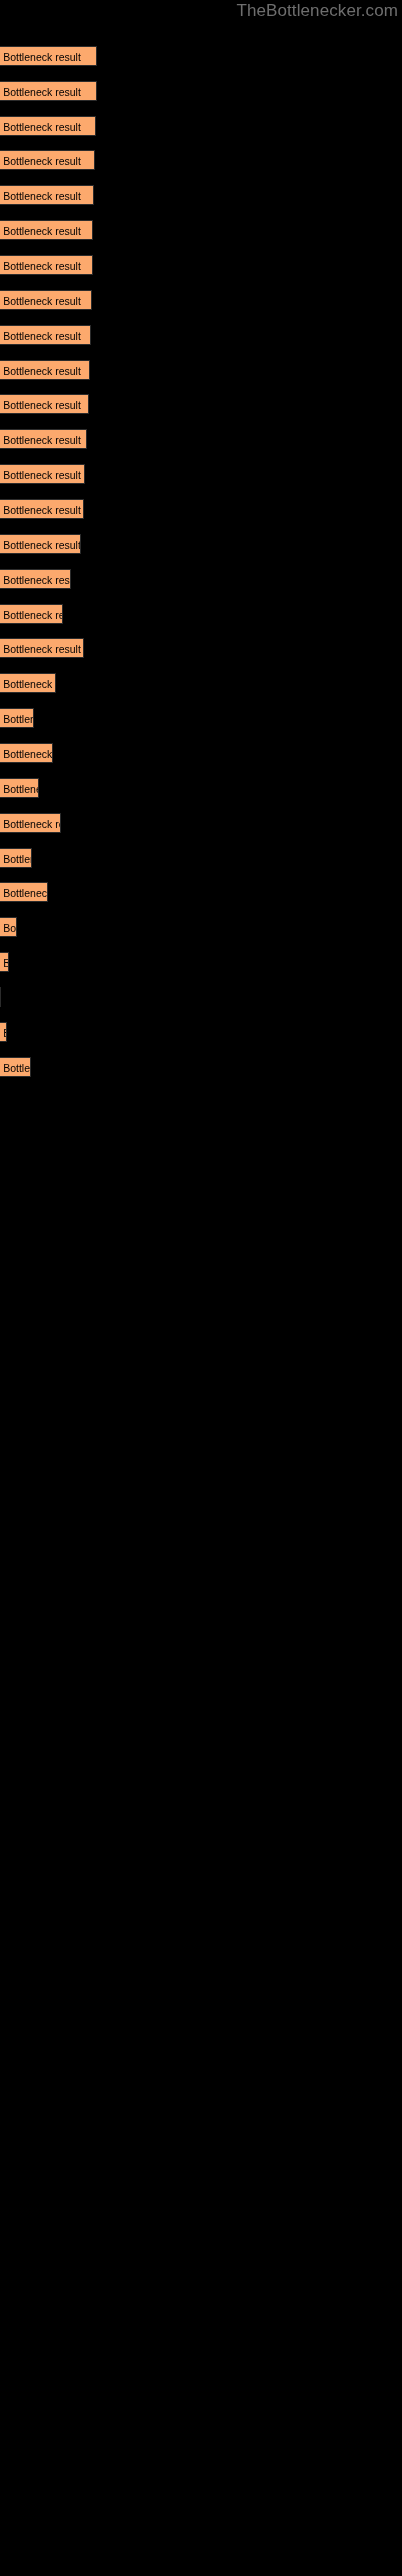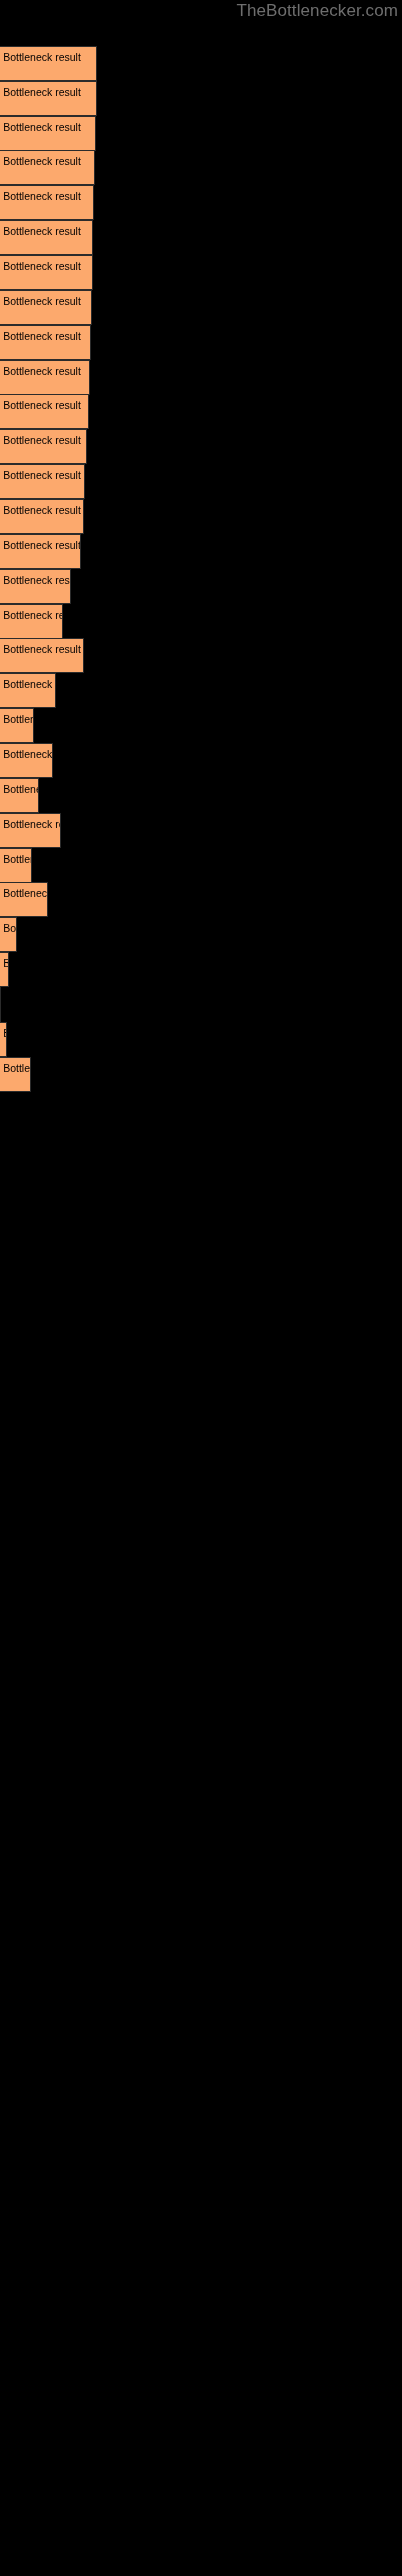--- a/index.html
+++ b/index.html
@@ -40,21 +40,21 @@
   }
 
   .bar-row {
     position: absolute;
     left: 0;
     height: 20px;
   }
 
   .bar {
     position: relative;
-    height: 35px;
+    height: 20px;
     background: #fca96d;
     border-top: 0.8px solid #2b2b2b;
     border-bottom: 0.8px solid #2b2b2b;
     border-right: 0.8px solid #2b2b2b;
     box-sizing: border-box;
     overflow: hidden;
     white-space: nowrap;
   }
 
   .bar-label {

